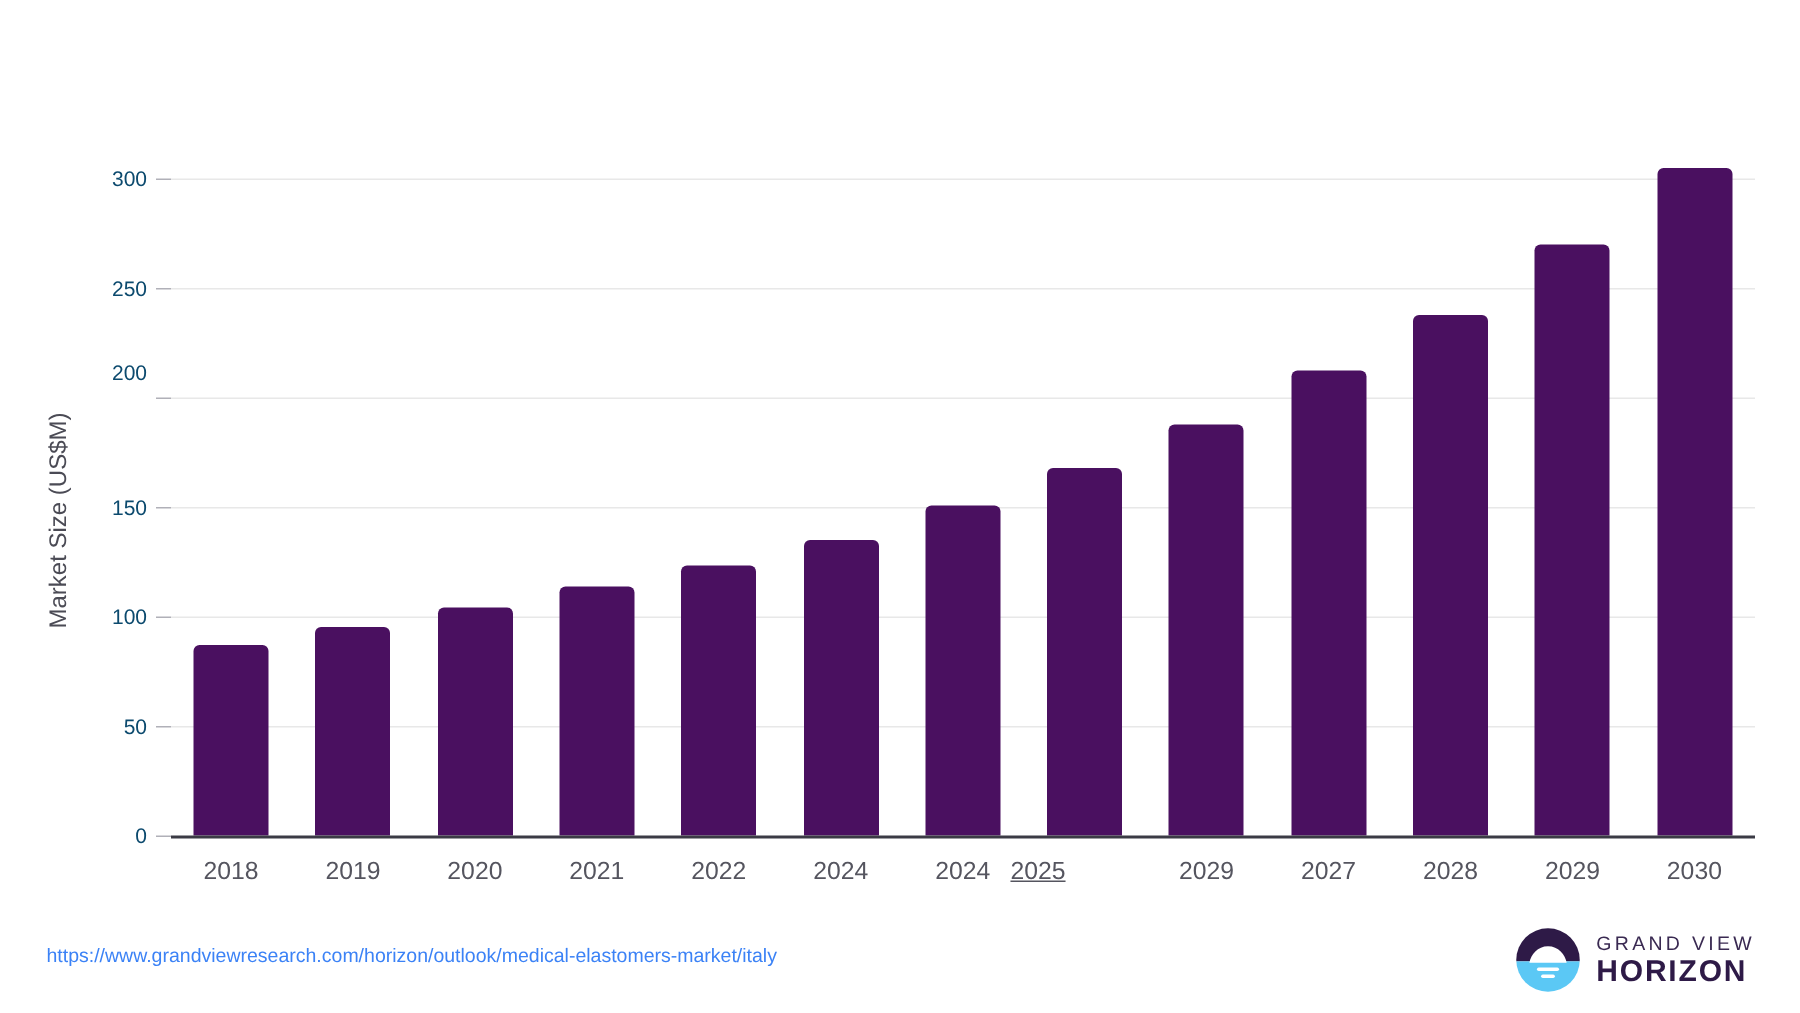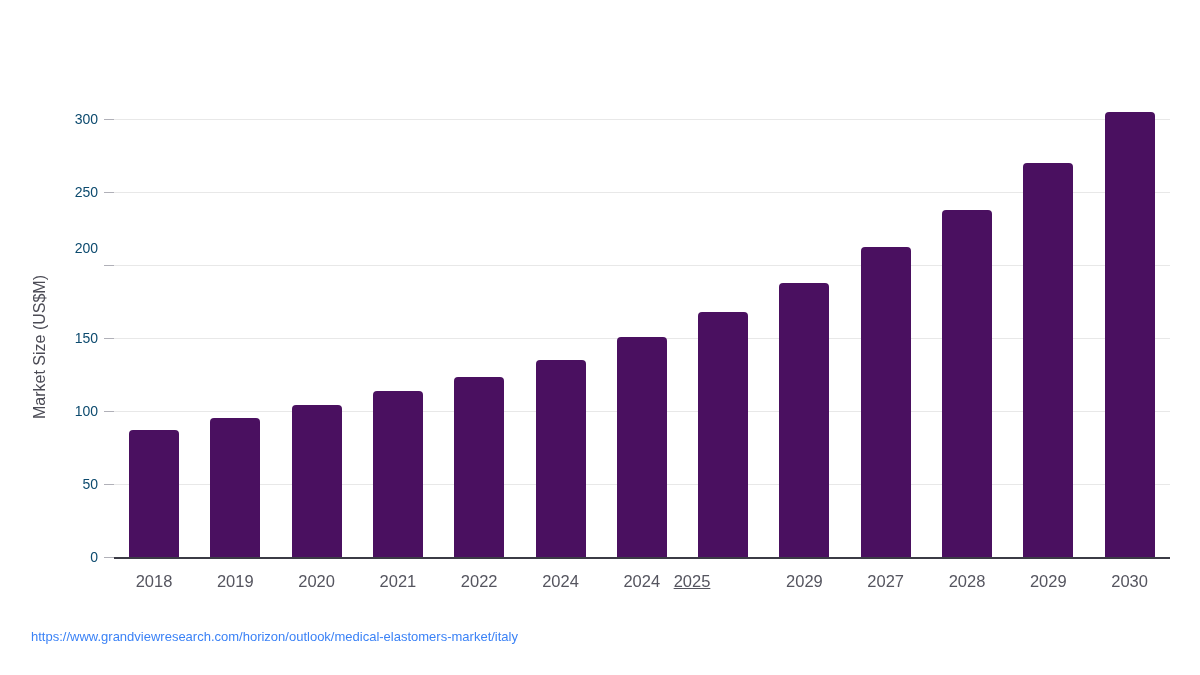--- a/index.html
+++ b/index.html
@@ -205,14 +205,34 @@
       <div class="xtick-label" style="left: 647px; text-decoration: underline;">2025</div>
       <div class="xtick-label" style="left: 759.4px;">2029</div>
       <div class="xtick-label" style="left: 840.7px;">2027</div>
       <div class="xtick-label" style="left: 922px;">2028</div>
       <div class="xtick-label" style="left: 1003.3px;">2029</div>
       <div class="xtick-label" style="left: 1084.6px;">2030</div>
     </div>
 
   <div id="source-url">https://www.grandviewresearch.com/horizon/outlook/medical-elastomers-market/italy</div>
 
+  <div id="logo">
+    <svg id="logo-mark" viewBox="0 0 100 100">
+      <defs>
+        <clipPath id="circ">
+            <circle cx="50" cy="50" r="46"></circle>
+          </clipPath>
+      </defs>
+      <g clip-path="url(#circ)">
+        <rect x="0" y="0" width="100" height="52" fill="#2e1a47"></rect>
+        <rect x="0" y="52" width="100" height="48" fill="#5bc8f5"></rect>
+        <path d="M50 30 C 65 30 75 42 77 54 L 23 54 C 25 42 35 30 50 30 Z" fill="#ffffff"></path>
+        <rect x="34" y="61" width="32" height="5" rx="2.5" fill="#ffffff"></rect>
+        <rect x="40" y="71" width="20" height="5" rx="2.5" fill="#ffffff"></rect>
+      </g>
+    </svg>
+    <div id="logo-text">
+      <span id="logo-line1">GRAND VIEW</span>
+      <span id="logo-line2">HORIZON</span>
+    </div>
+  </div>
 
 </div>
 
 </body></html>

